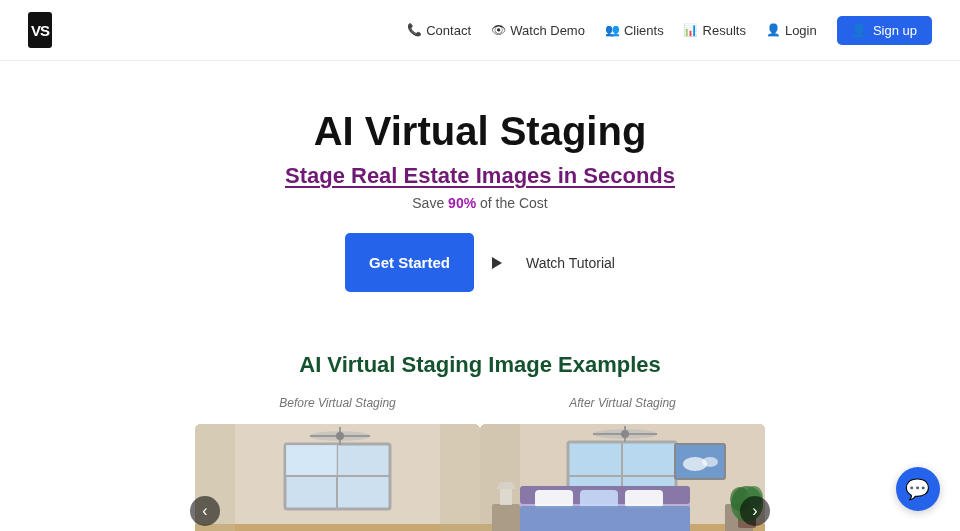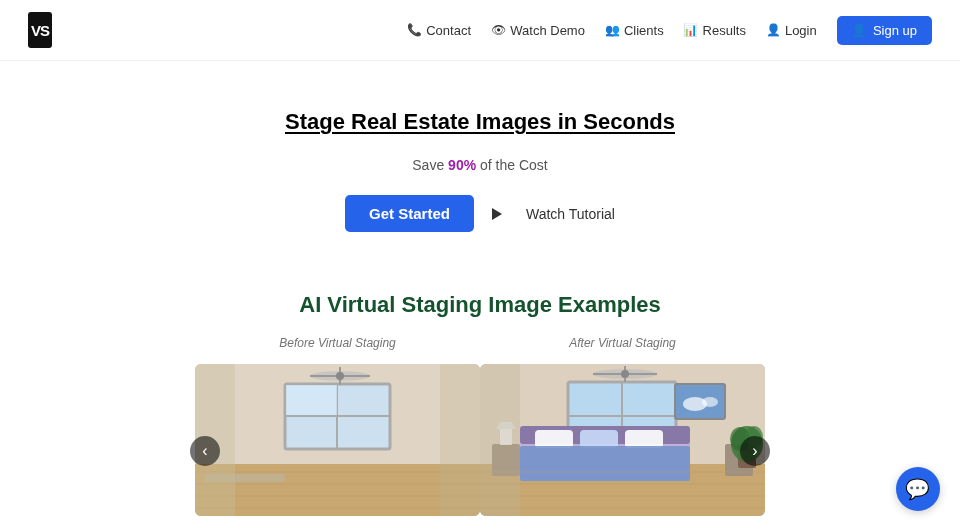--- a/index.html
+++ b/index.html
@@ -66,24 +66,24 @@
     .hero-title {
       font-size: 40px;
       font-weight: 800;
       color: #111;
       margin-bottom: 10px;
       line-height: 1.1;
     }
     .hero-subtitle {
       font-size: 22px;
       font-weight: 600;
-      color: #000000;
+      color: #701a75;
       text-decoration: underline;
       text-underline-offset: 3px;
-      margin-bottom: 22px;
+      margin-bottom: 6px;
     }
     .hero-savings {
       font-size: 14px;
       color: #555;
       margin-bottom: 22px;
     }
     .hero-savings strong {
       color: #a21caf;
       font-weight: 700;
       margin-top: 36px;
@@ -92,21 +92,21 @@
       display: flex;
       align-items: center;
       justify-content: center;
       gap: 18px;
       margin-bottom: 36px;
     }
     .btn-get-started {
       background: #2563eb;
       color: #fff;
       border: none;
-      padding: 10px 24px;
+      padding: 21px 24px;
       border-radius: 5px;
       font-size: 15px;
       font-weight: 600;
       cursor: pointer;
     }
     .btn-watch {
       background: transparent;
       border: none;
       font-size: 14px;
       color: #333;
@@ -243,20 +243,21 @@
       <span>Login</span>
     </a>
     <button class="btn-signup">
       <span>👤</span>
       <span>Sign up</span>
     </button>
   </nav>
 </header>
 
 <section class="hero">
+  <h1 class="hero-title">AI Virtual Staging</h1>
   <div class="hero-subtitle">Stage Real Estate Images in Seconds</div>
   <div class="hero-savings">
     <span>Save </span><strong>90%</strong><span> of the Cost</span>
   </div>
   <div class="hero-actions">
     <button class="btn-get-started">Get Started</button>
     <button class="btn-watch">
       <span class="play-icon"></span>
       <span>Watch Tutorial</span>
     </button>

